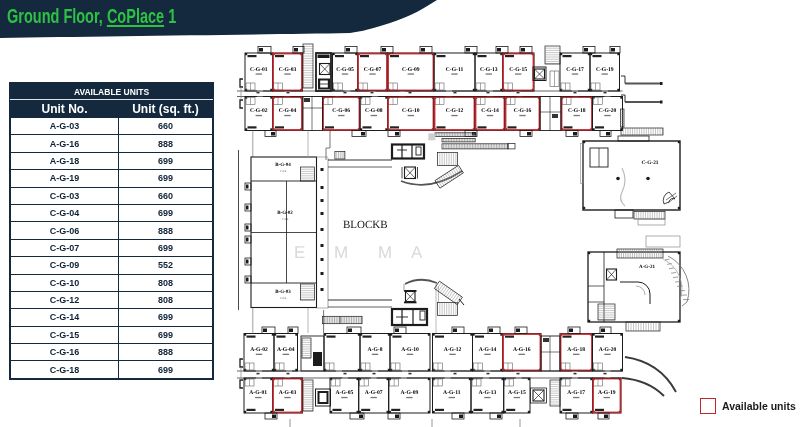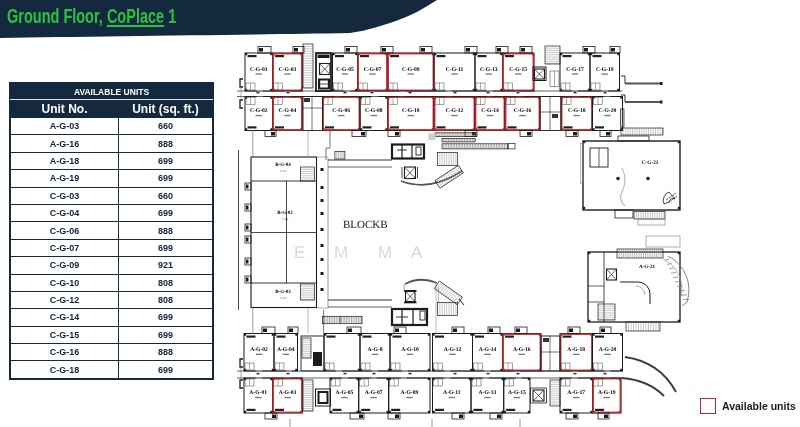--- a/index.html
+++ b/index.html
@@ -1264,21 +1264,21 @@
 <tr class="d">
         <td>C-G-06</td>
         <td>888</td>
       </tr>
 <tr class="d">
         <td>C-G-07</td>
         <td>699</td>
       </tr>
 <tr class="d">
         <td>C-G-09</td>
-        <td>921</td>
+        <td>552</td>
       </tr>
 <tr class="d">
         <td>C-G-10</td>
         <td>808</td>
       </tr>
 <tr class="d">
         <td>C-G-12</td>
         <td>808</td>
       </tr>
 <tr class="d">

